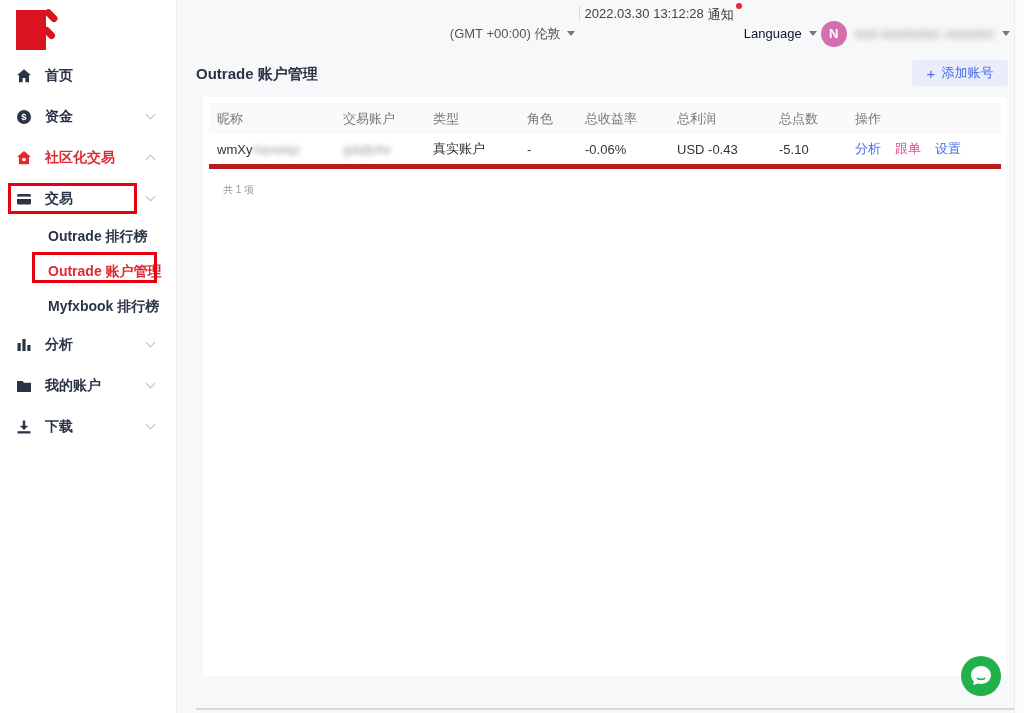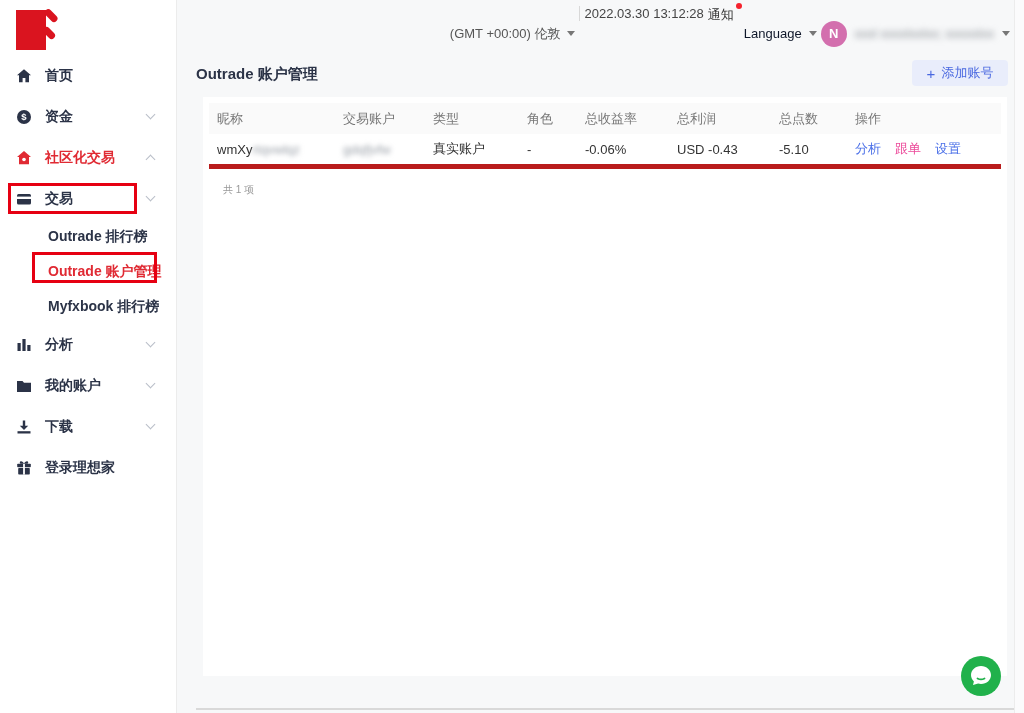--- a/index.html
+++ b/index.html
@@ -170,31 +170,20 @@
       <span class="mi-icon">
         <svg width="16" height="16" viewBox="0 0 16 16" fill="currentColor">
             <path d="M6.8 1.5h2.4v5.3h3L8 11 3.8 6.8h3z"></path>
             <path d="M1.5 12.2h13v2.3h-13z"></path>
           </svg>
       </span>
       <span>下载</span>
       <span class="chev down"></span>
     </div>
 
-    <div class="menu-item">
-      <span class="mi-icon">
-        <svg width="16" height="16" viewBox="0 0 16 16" fill="currentColor">
-            <rect x="1.2" y="3.8" width="13.6" height="3.4" rx="0.8"></rect>
-            <rect x="2.2" y="8" width="11.6" height="6.6" rx="0.8"></rect>
-            <rect x="7.1" y="3.8" width="1.8" height="10.8" fill="#fff"></rect>
-            <path d="M5 1.2c1.4 0 2.4 1 3 2.6H5.2C4.3 3.8 3.8 3.2 3.8 2.5S4.3 1.2 5 1.2zM11 1.2c-1.4 0-2.4 1-3 2.6h2.8c.9 0 1.4-.6 1.4-1.3S11.7 1.2 11 1.2z"></path>
-          </svg>
-      </span>
-      <span>登录理想家</span>
-    </div>
 
 
   </div>
 
   <div class="anno anno-community"></div>
   <div class="anno anno-acctmgmt"></div>
 </div>
 
 <div class="content">
 

